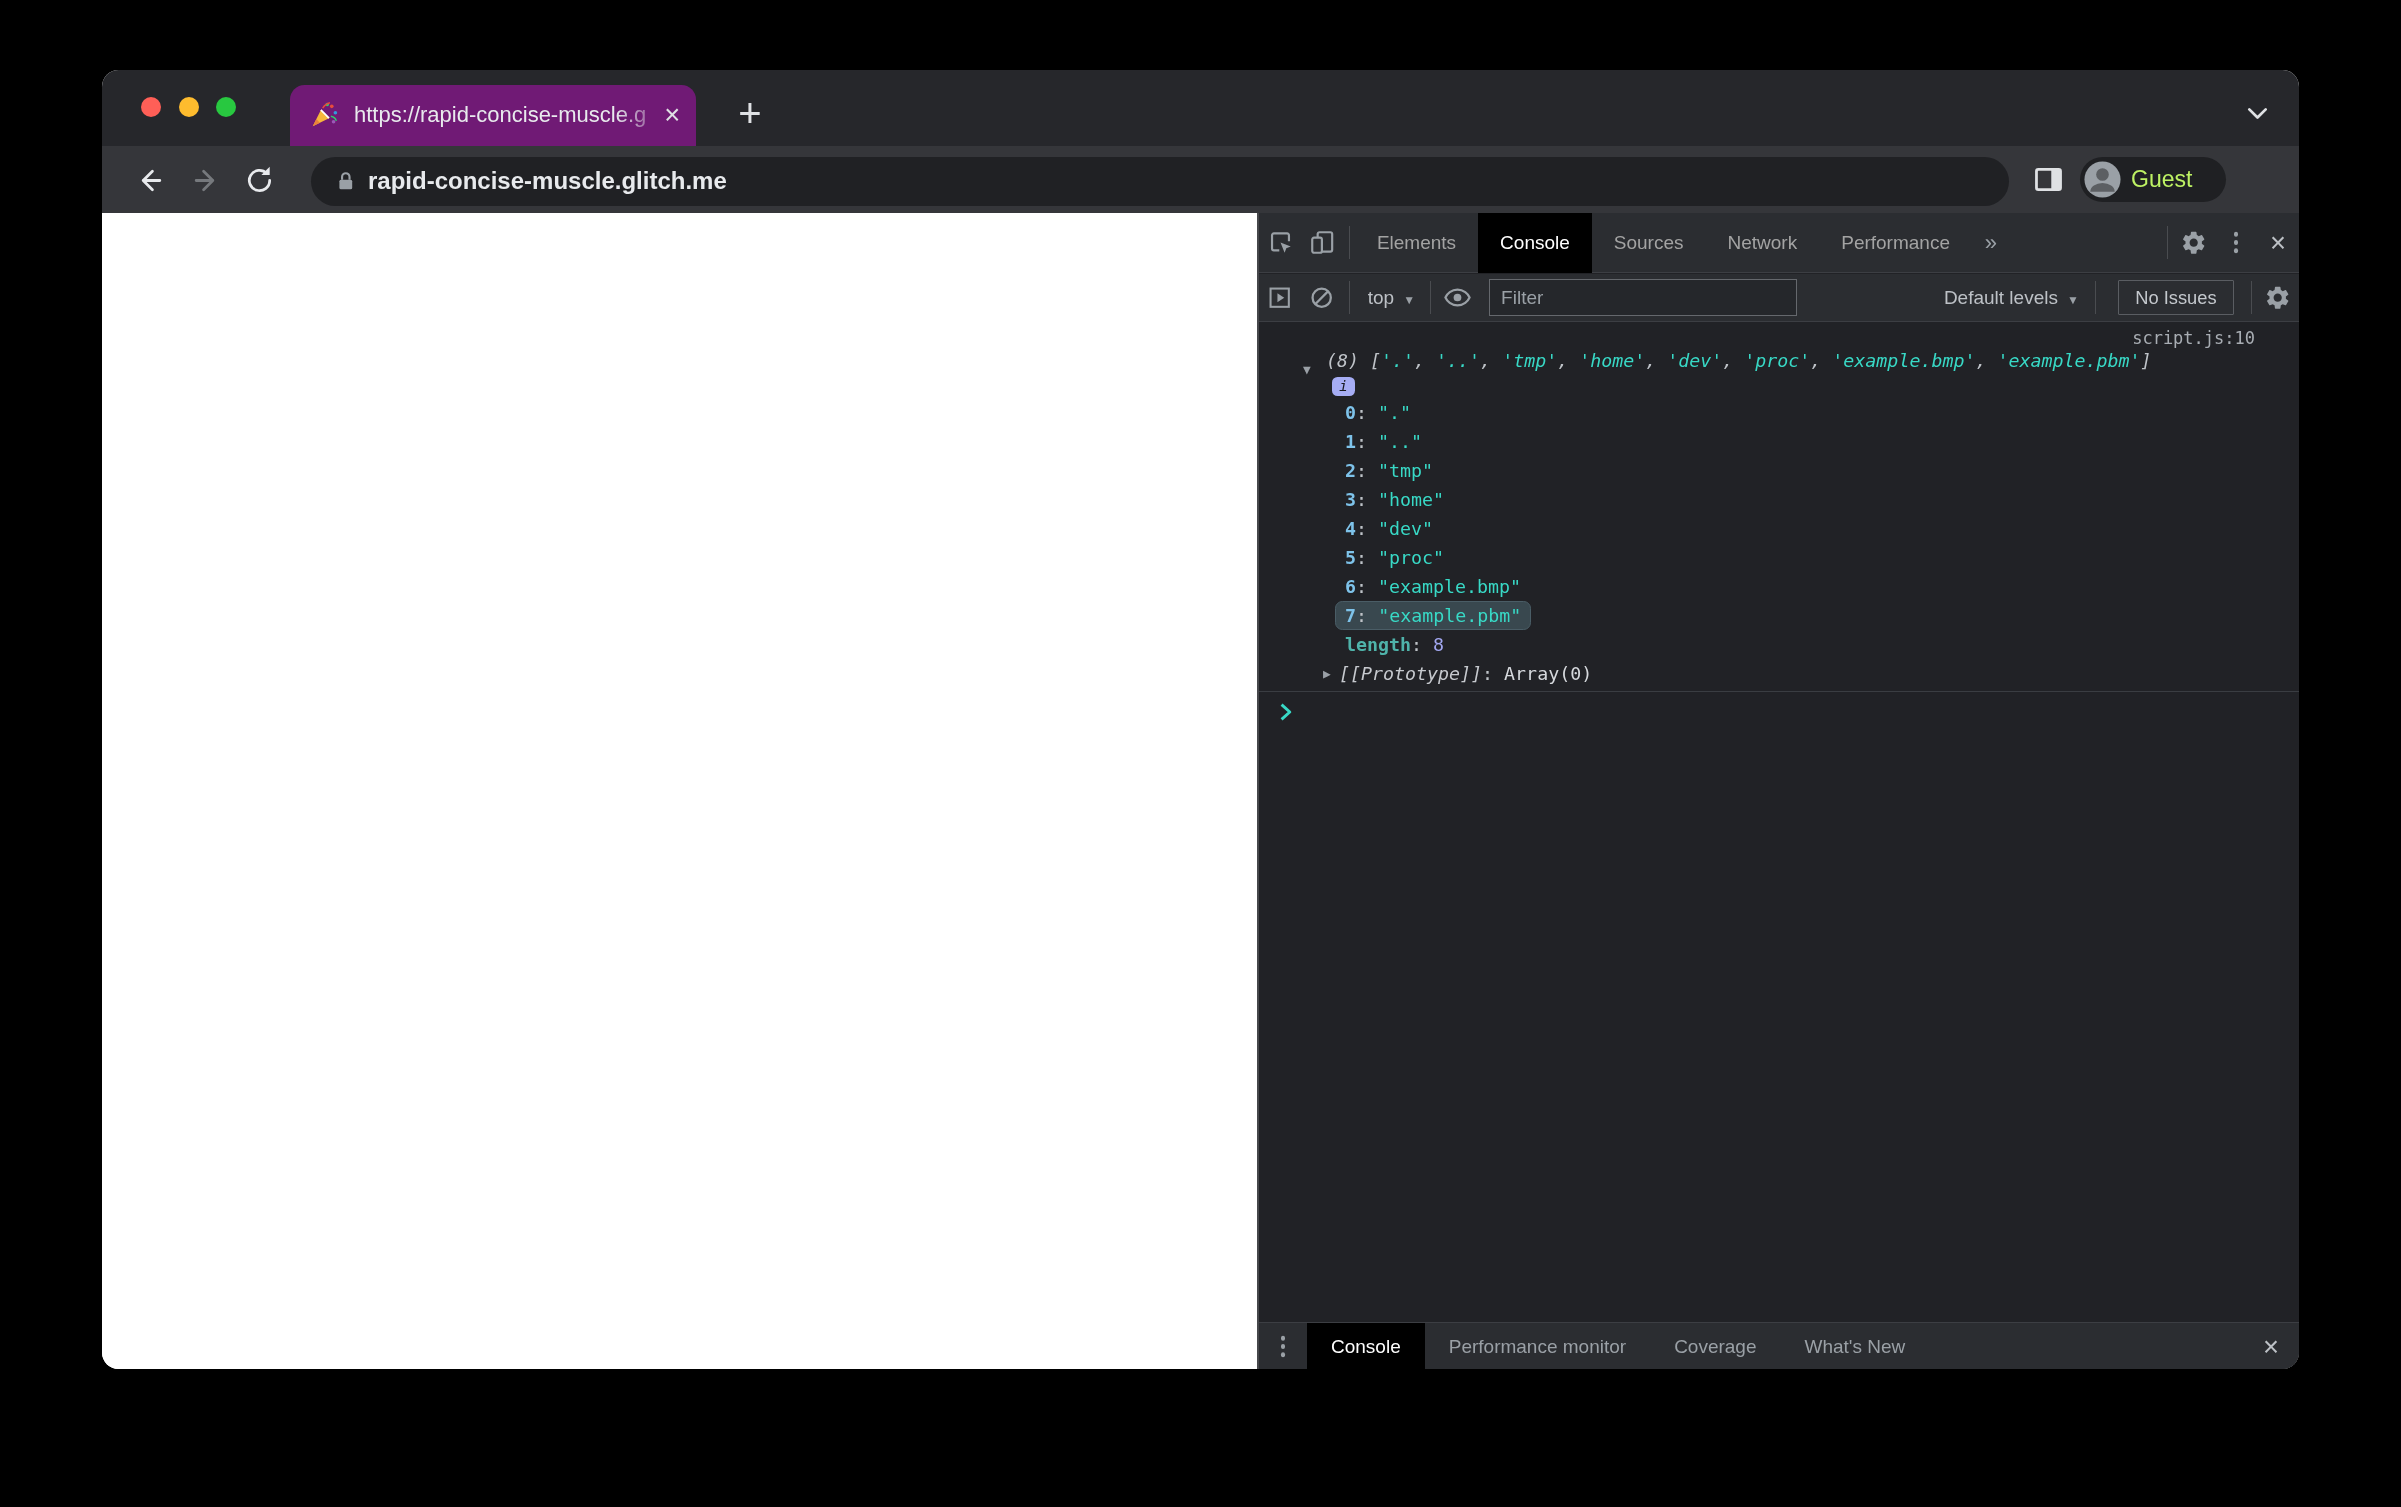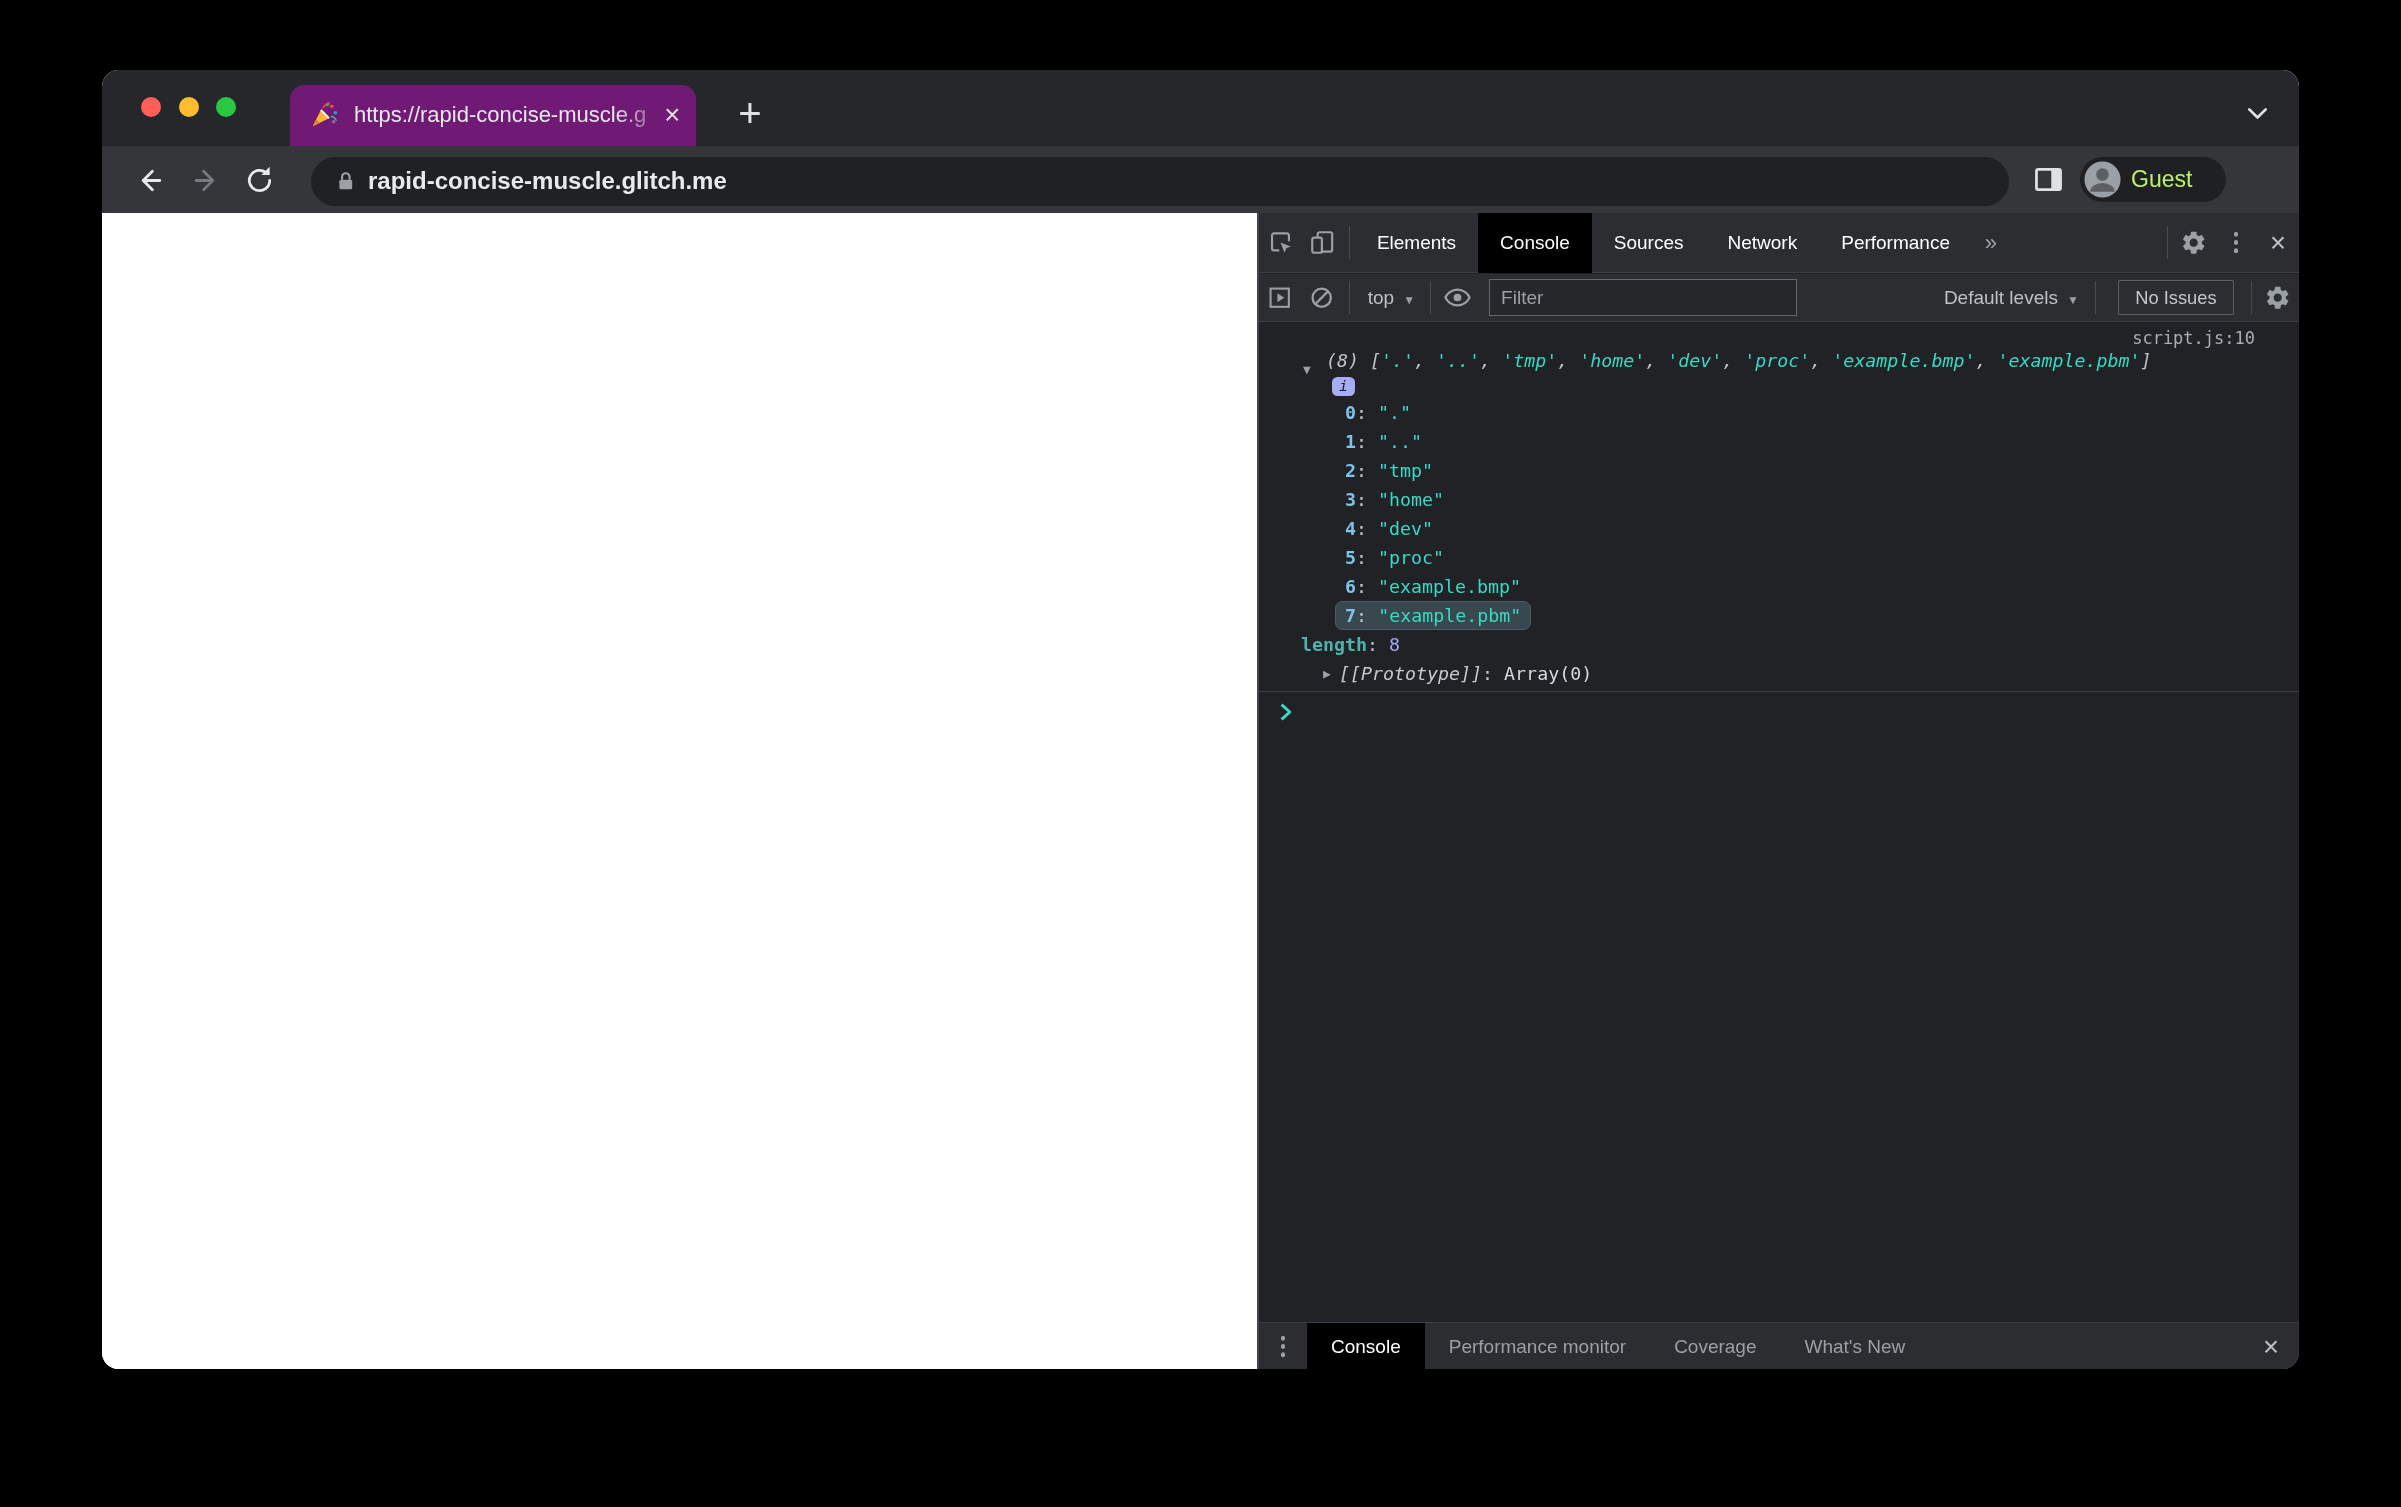--- a/index.html
+++ b/index.html
@@ -50,21 +50,21 @@
   .page { position: absolute; left: 0; top: 0; width: 1155px; height: 100%; background: #fff; }
 
   .devtools { position: absolute; left: 1155px; top: 0; width: 1042px; height: 100%;
     background: var(--dt_bg); border-left: 2.7px solid #46474b; color: #9aa0a6; }
 
   .dt-tabbar { position: absolute; left: 0; top: 0; right: 0; height: 60px;
     background: var(--dt_chrome); border-bottom: 0.9px solid var(--dt_border);
     display: flex; align-items: center; }
   .dt-tabbar .icbtn { width: 42px; height: 60px; display: flex; align-items: center; justify-content: center; flex: 0 0 auto; }
   .vsep { width: 0.9px; height: 33px; background: #4a4c50; margin: 0 5.5px; flex: 0 0 auto; }
-  .dt-tab { height: 60px; line-height: 60px; padding: 0 22px; font-size: 19px; color: #ffffff; flex: 0 0 auto; }
+  .dt-tab { height: 60px; line-height: 60px; padding: 0 22px; font-size: 19px; color: #a3a3a3; flex: 0 0 auto; }
   .dt-tab.active { background: var(--tab_active_bg); color: #fff; }
   .overflow-btn { font-size: 22px; padding: 0 12.8px; color: #9aa0a6; }
   .dt-tabbar .spacer { flex: 1; }
   .xclose { font-size: 27.4px; color: #bdc1c6; }
 
   
   .dt-toolbar { position: absolute; left: 0; top: 61px; right: 0; height: 48px;
     background: var(--dt_chrome); border-bottom: 0.9px solid var(--dt_border);
     display: flex; align-items: center; }
   .dt-toolbar .icbtn { width: 42px; height: 48px; display: flex; align-items: center; justify-content: center; flex: 0 0 auto; }
@@ -92,21 +92,21 @@
   .badge-row { height: 24px; padding-left: 73px; }
   .i-badge { display: inline-block; width: 23px; height: 19px; background: var(--badge_bg);
     border-radius: 5.5px; color: #17191f; font-style: italic; font-size: 14.6px;
     line-height: 18.3px; text-align: center; }
   .arr-item { height: 29px; line-height: 29px; padding-left: 86px; white-space: nowrap; }
   .idx { color: var(--index_blue); font-weight: bold; }
   .colon { color: var(--punct); }
   .str { color: var(--string_teal); }
   .hl { display: inline-block; background: var(--highlight_bg); border: 0.9px solid #4a5d66;
     border-radius: 7.3px; padding: 0 9.1px; margin-left: -10px; height: 29px; line-height: 27.4px; }
-  .len-row { height: 29px; line-height: 29px; padding-left: 42px; }
+  .len-row { height: 29px; line-height: 29px; padding-left: 86px; }
   .len-label { color: var(--length_teal); font-weight: bold; }
   .num { color: var(--number_purple); }
   .proto-row { position: relative; height: 29px; line-height: 29px; padding-left: 80px; }
   .tri-closed { position: absolute; left: 64px; top: 0; font-size: 12.8px; color: #9aa0a6; }
   .proto-name { color: var(--proto_gray); font-style: italic; }
   .proto-val { color: #d6d9dd; }
   .prompt-row { margin-top: 2.7px; border-top: 0.9px solid #3a3d42; padding: 9.1px 0 0 18.3px; }
 
   
   .dt-drawer { position: absolute; left: 0; bottom: 0; right: 0; height: 48px;

